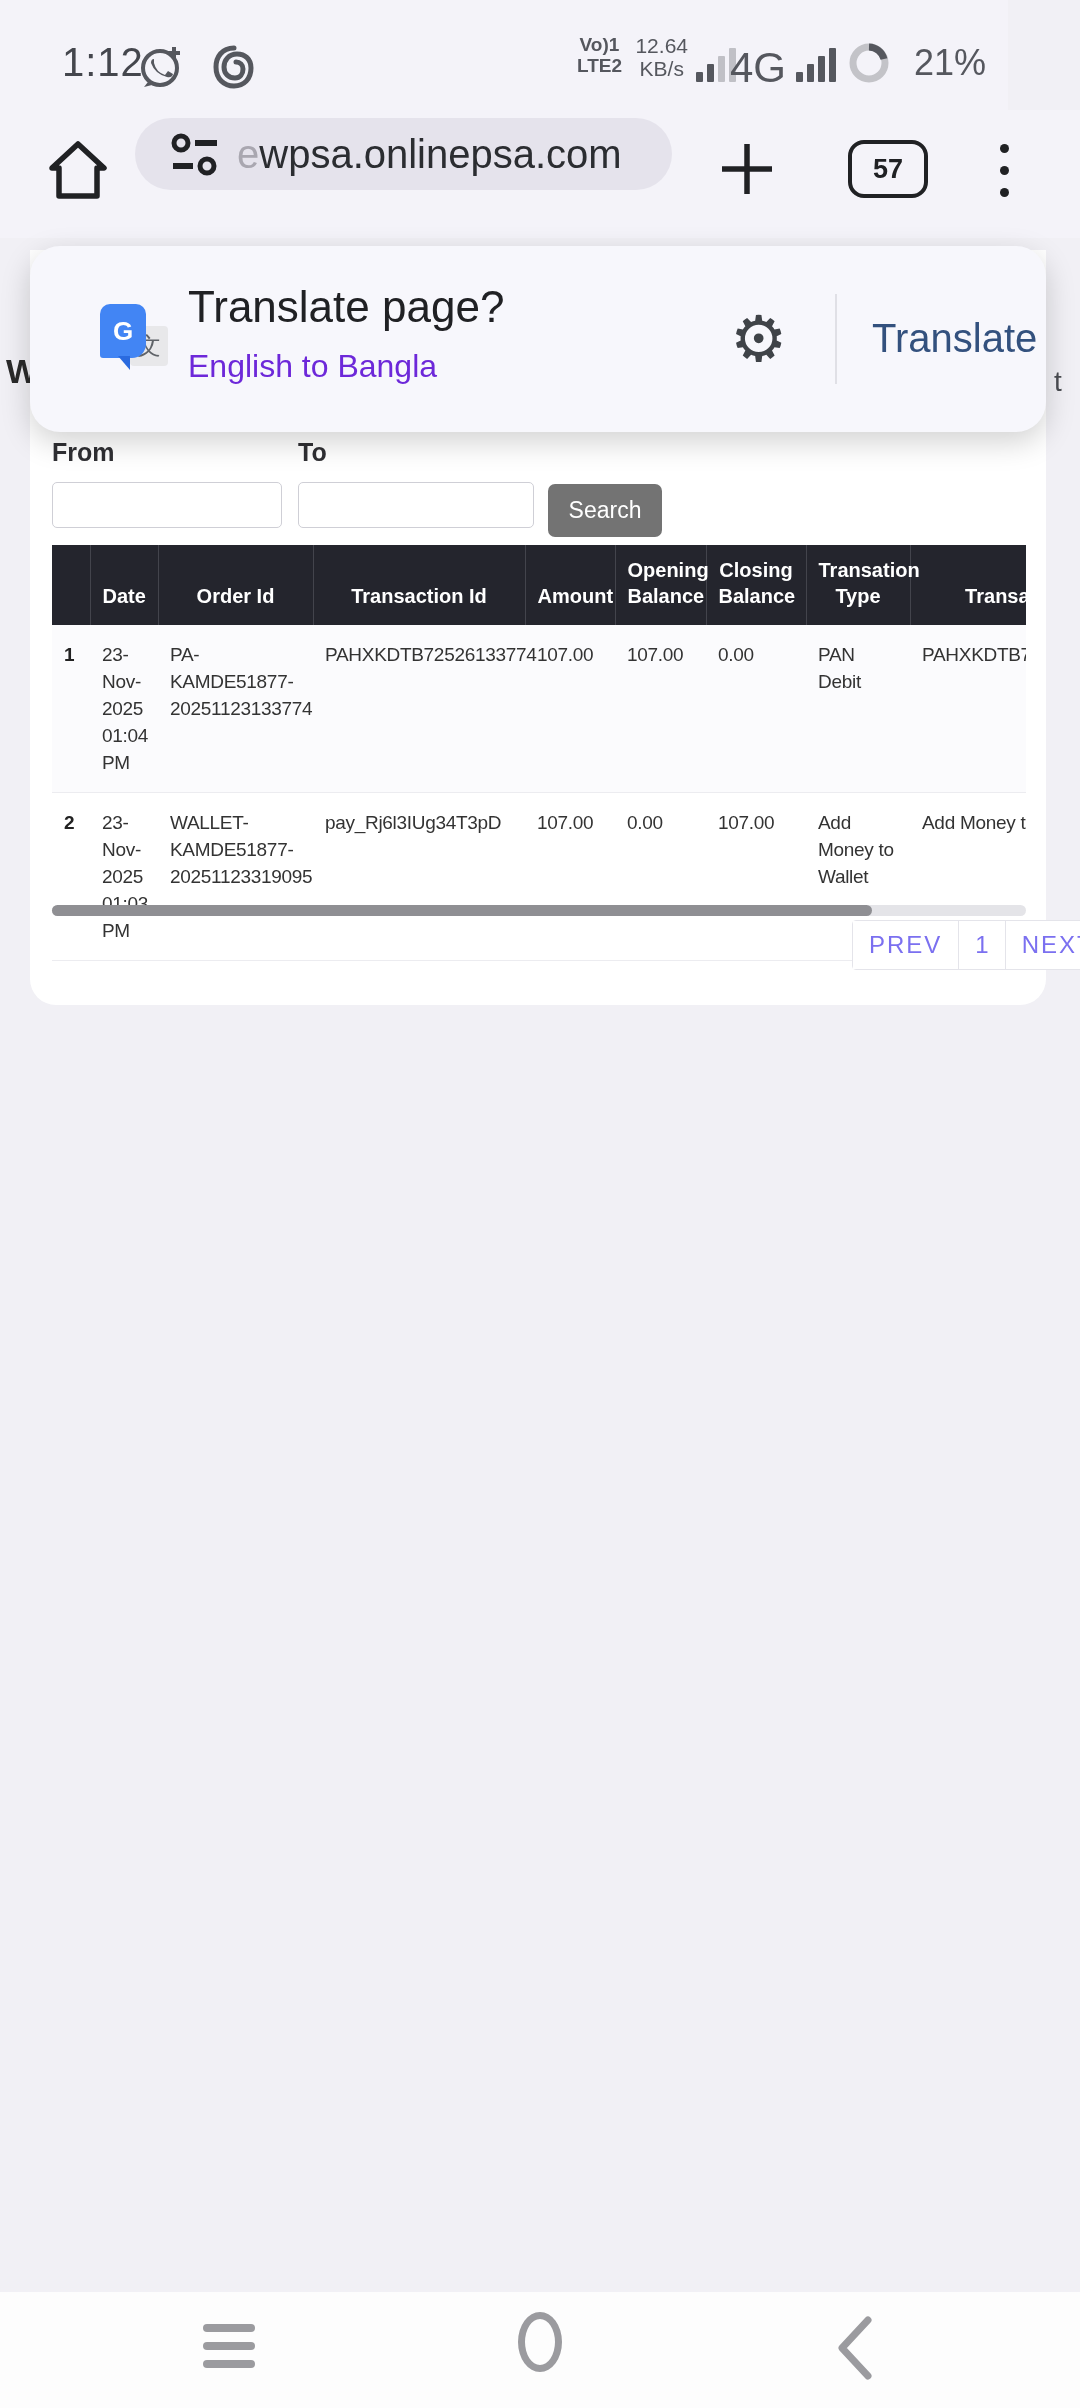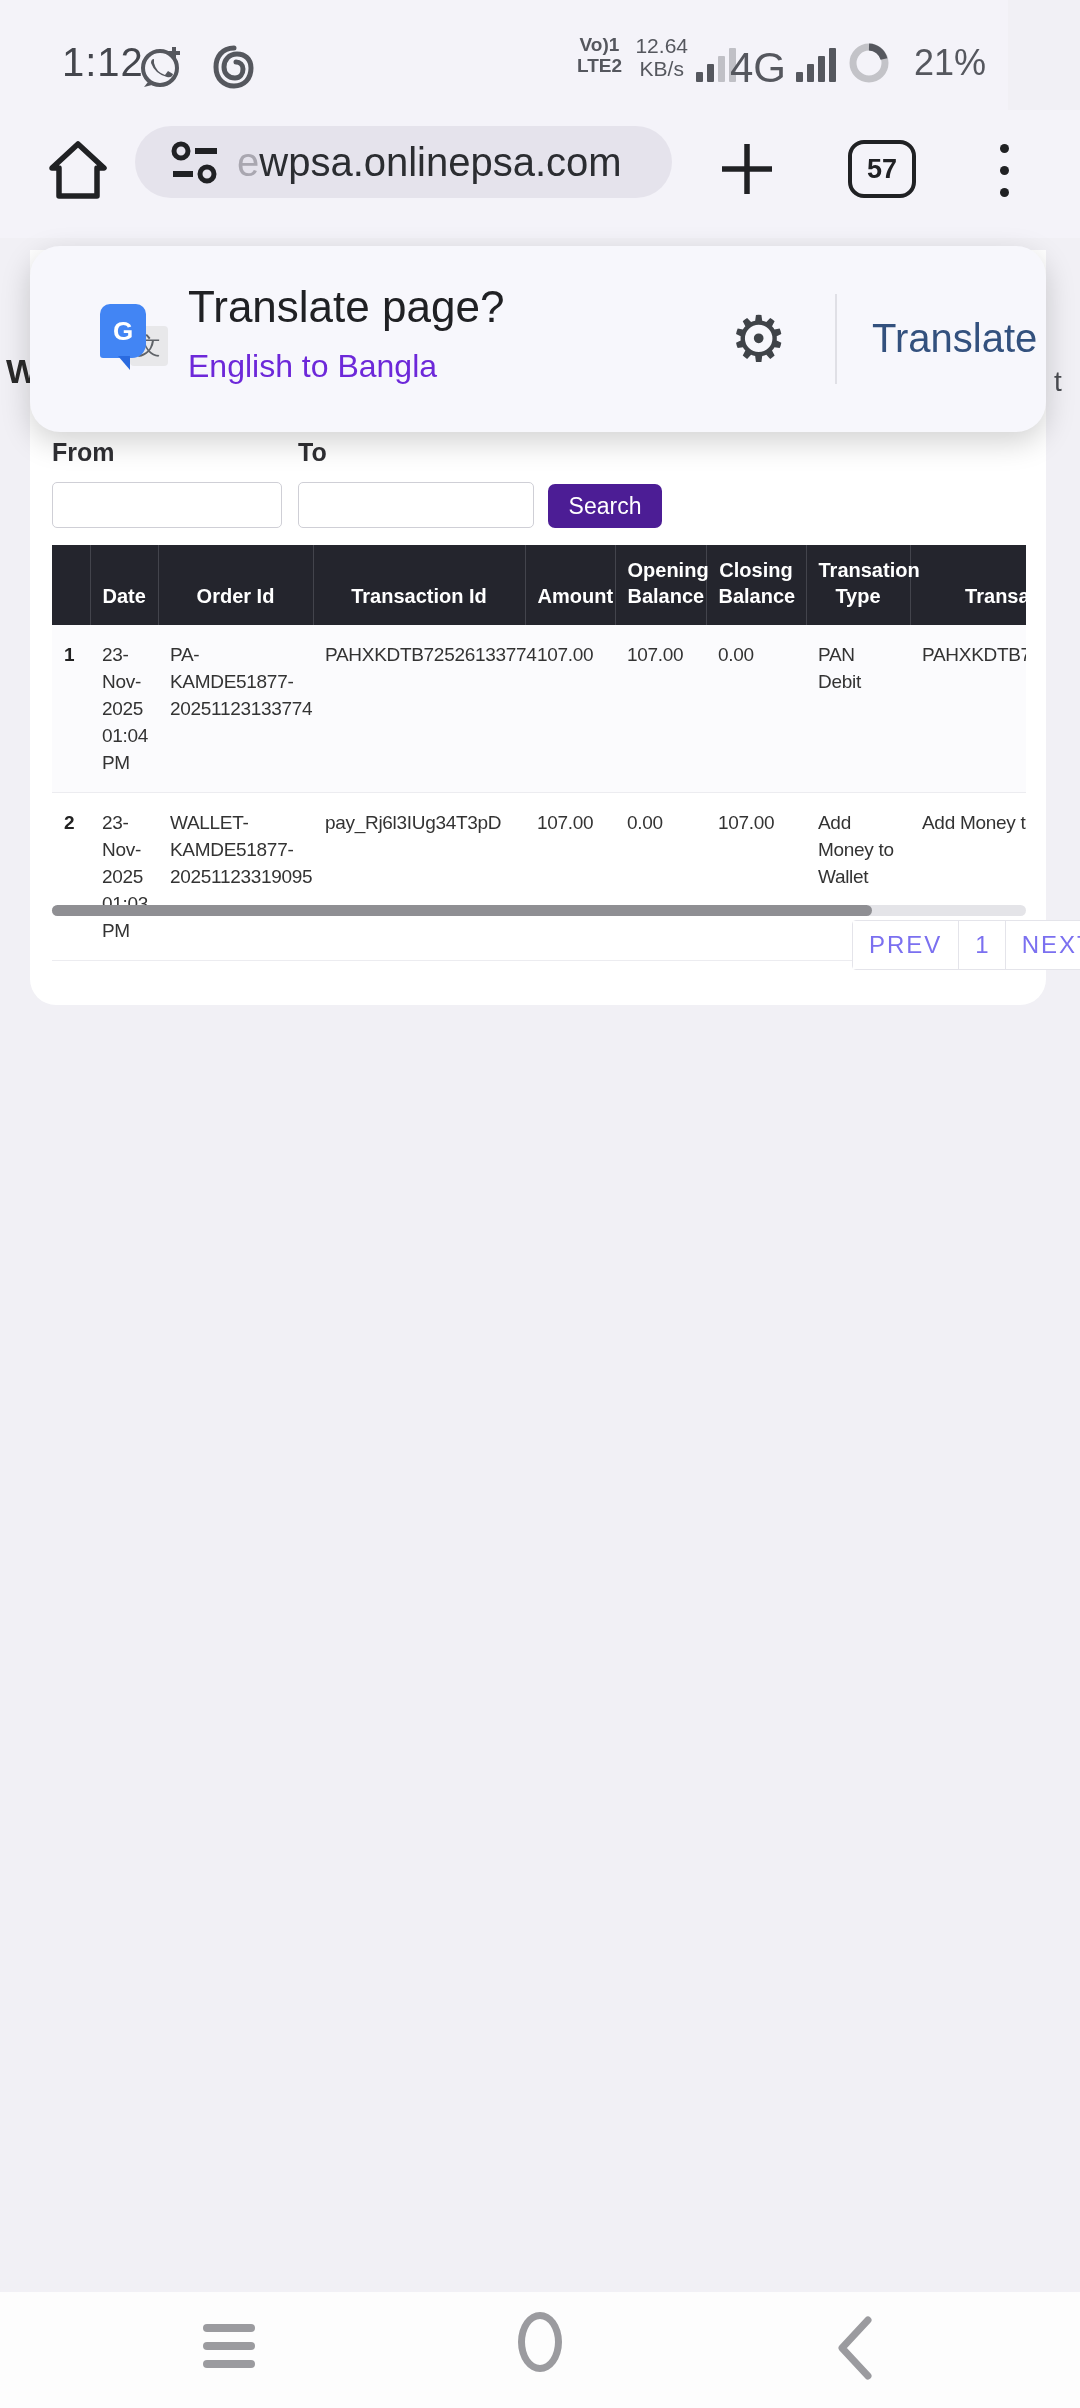--- a/index.html
+++ b/index.html
@@ -21,29 +21,29 @@
   .sb-stack { position:absolute; font-size:19px; font-weight:bold; color:#55575e; line-height:21px; text-align:center; }
   .bars { position:absolute; display:flex; align-items:flex-end; gap:4px; }
   .bars i { display:block; width:7px; background:#55575e; border-radius:1px; }
   .bars i.dim { background:#c0c0c6; }
   .sb-4g { position:absolute; font-size:42px; color:#55575e; }
   .sb-batt-pct { position:absolute; font-size:36px; color:#55575e; }
 
   
   .addressbar { position:absolute; left:0; top:110px; width:1080px; height:128px; background:#f4f3f9; }
   .url-pill {
-    position:absolute; left:135px; top:16px; width:537px; height:72px;
+    position:absolute; left:135px; top:8px; width:537px; height:72px;
     background:#e5e3ec; border-radius:36px; display:flex; align-items:center;
   }
   .url-text {
     font-size:40px; color:#2b2d31; margin-left:14px; white-space:nowrap; overflow:hidden;
   }
   .url-text .fade { color:#a9a7b0; }
   .tab-box {
-    position:absolute; left:848px; top:30px; width:68px; height:58px;
+    position:absolute; left:848px; top:30px; width:80px; height:58px;
     border:4.5px solid #202124; border-radius:16px;
     display:flex; align-items:center; justify-content:center;
     font-size:27px; font-weight:bold; color:#202124;
   }
   .kebab { position:absolute; left:1000px; top:34px; width:10px; }
   .kebab i { display:block; width:9px; height:9px; border-radius:50%; background:#202124; margin:0 0 13px 0; }
 
   
   .page-card {
     position:absolute; left:30px; top:250px; width:1016px; height:755px;
@@ -52,22 +52,22 @@
   .frag-left { position:absolute; left:6px; top:352px; font-size:34px; font-weight:bold; color:#2a2a2a; z-index:1; }
   .frag-right { position:absolute; left:1054px; top:366px; font-size:28px; color:#4a4d52; z-index:1; }
 
   .filter-label { position:absolute; font-size:25px; font-weight:bold; color:#2f2f33; }
   .filter-input {
     position:absolute; width:230px; height:46px; background:#fff;
     border:1px solid #cfcfd6; border-radius:5px; font-size:22px; padding:0 10px;
     font-family:"Liberation Sans", sans-serif;
   }
   .search-btn {
-    position:absolute; left:548px; top:484px; width:114px; height:44px;
-    background:#4c1d95; color:#fff; border:none; border-radius:7px;
+    position:absolute; left:548px; top:484px; width:114px; height:53px;
+    background:#737373; color:#fff; border:none; border-radius:7px;
     font-size:23px; font-family:"Liberation Sans", sans-serif; cursor:pointer;
   }
 
   
   .table-clip { position:absolute; left:52px; top:545px; width:974px; overflow:hidden; }
   table.tx { border-collapse:collapse; table-layout:fixed; width:1100px; font-size:19px; color:#333; }
   table.tx th {
     background:#24252d; color:#fff; font-weight:bold; text-align:center;
     vertical-align:bottom; padding:12px 12px 16px 12px; height:74px;
     border-right:1px solid #43444c; font-size:20px; line-height:26px;

